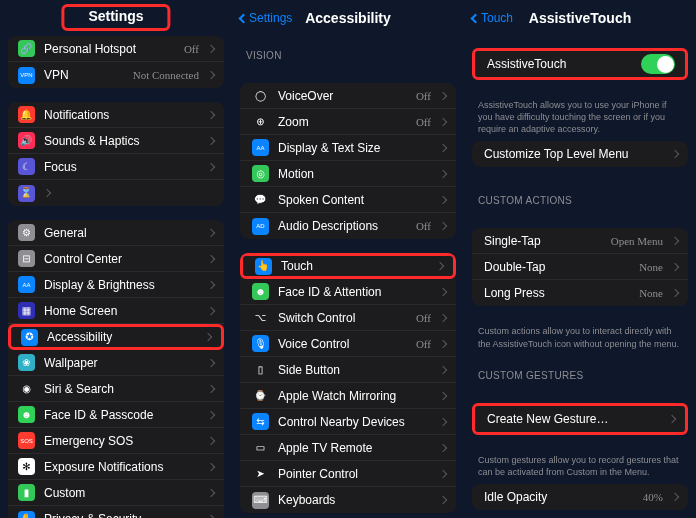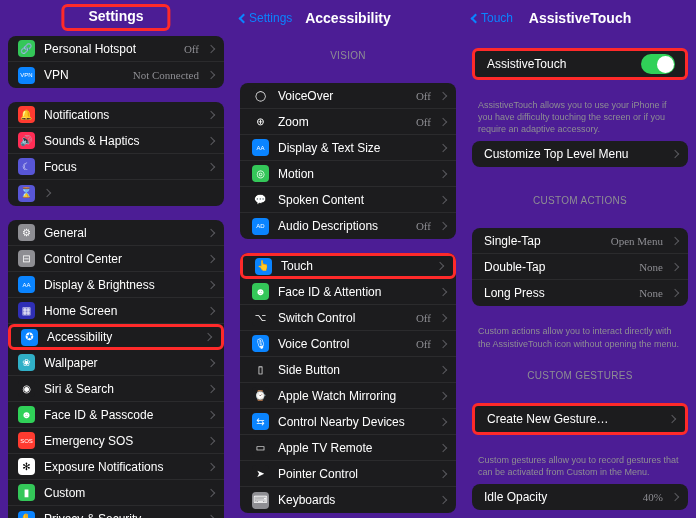--- a/index.html
+++ b/index.html
@@ -1,22 +1,22 @@
 <!DOCTYPE html>
 <html><head>
 <meta charset="utf-8">
 <style>
   * { margin: 0; padding: 0; box-sizing: border-box; }
   body { background: #000; font-family: -apple-system, "Helvetica Neue", Arial, sans-serif; color: #fff; width: 696px; height: 518px; overflow: hidden; display: flex; }
-  .pane { width: 232px; height: 518px; overflow: hidden; background: #4c1d95; position: relative; }
+  .pane { width: 232px; height: 518px; overflow: hidden; background: #0f172a; position: relative; }
   .nav { height: 36px; display: flex; align-items: center; justify-content: center; position: relative; font-size: 14px; font-weight: 600; }
   .nav .back { position: absolute; left: 8px; top: 0; height: 36px; display: flex; align-items: center; color: #0a84ff; font-size: 12px; font-weight: 400; gap: 2px; }
   .nav .back .chev { display: inline-block; width: 7px; height: 7px; border-left: 2px solid #0a84ff; border-bottom: 2px solid #0a84ff; transform: rotate(45deg); }
   .scroll { height: 482px; overflow-y: hidden; }
-  .group-header { font-size: 10px; color: #8e8e93; letter-spacing: .3px; padding: 14px 14px 22px; text-transform: uppercase; text-align: center; }
+  .group-header { font-size: 10px; color: #8e8e93; letter-spacing: .3px; padding: 14px 14px 22px; text-transform: uppercase; }
   .group-footer { font-size: 9px; color: #8e8e93; padding: 5px 14px 6px; line-height: 1.35; }
   .group { background: #1c1c1e; border-radius: 8px; margin: 0 8px 14px; overflow: hidden; }
   .row { display: flex; align-items: center; height: 26px; padding: 0 10px; border-bottom: .5px solid #2b2b2d; font-size: 12px; gap: 9px; position: relative; }
   .row:last-child { border-bottom: none; }
   .row .icon-wrap { width: 17px; height: 17px; border-radius: 4px; display: flex; align-items: center; justify-content: center; flex-shrink: 0; }
   .row .label { flex: 1; white-space: nowrap; overflow: hidden; text-overflow: ellipsis; }
   .row .value { color: #8e8e93; font-size: 11px; font-family: Liberation Serif, serif; }
   .row .chevron { width: 6px; height: 6px; border-top: 1.5px solid #5a5a5e; border-right: 1.5px solid #5a5a5e; transform: rotate(45deg); flex-shrink: 0; }
   .toggle { width: 34px; height: 20px; border-radius: 10px; background: #39393d; position: relative; flex-shrink: 0; }
   .toggle.on { background: #30d158; }

